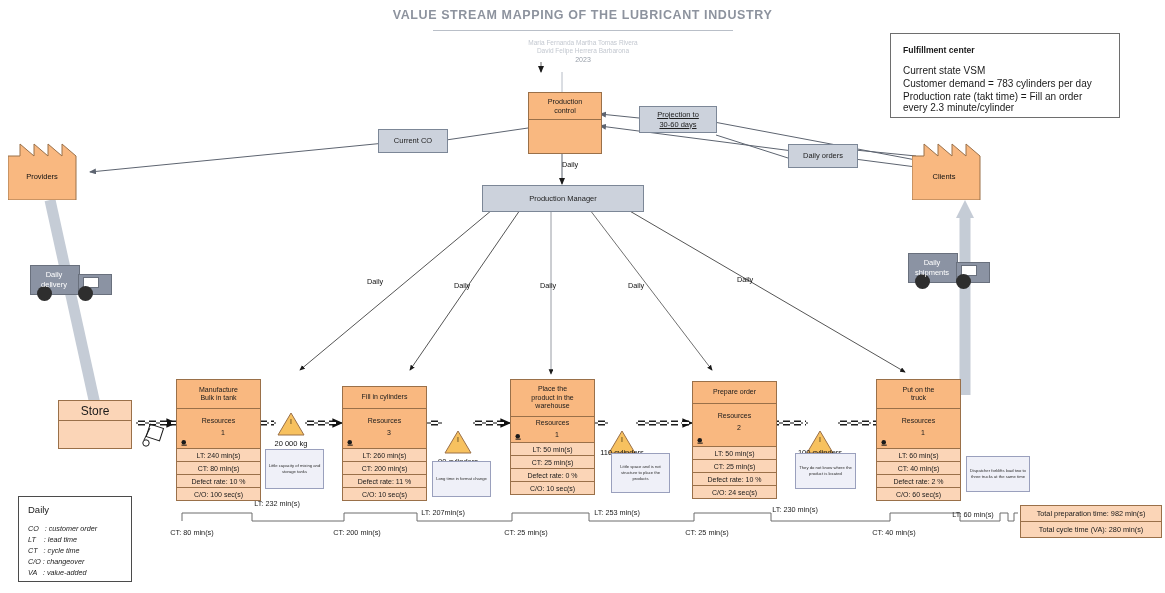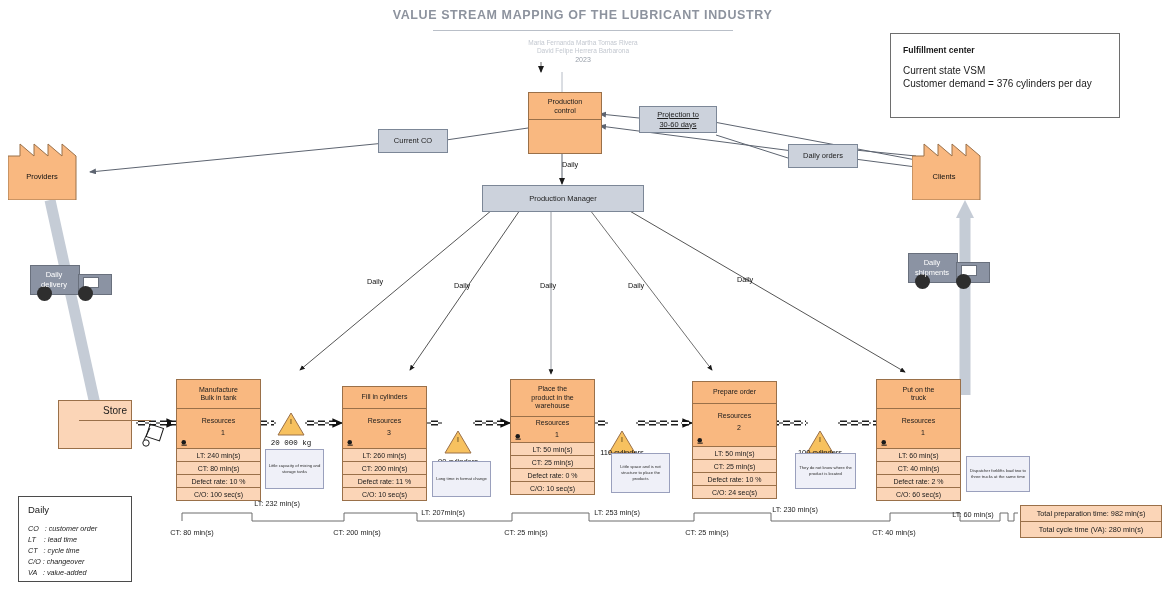--- a/index.html
+++ b/index.html
@@ -65,21 +65,22 @@
 <div class="abs" id="title-rule"></div>
 <div class="abs" id="authors">
   <div>Maria Fernanda Martha Tomas Rivera</div>
   <div>David Felipe Herrera Barbarona</div>
   <div class="yr">2023</div>
 </div>
 
 <div class="abs" id="fulfil">
   <div class="hd">Fulfillment center</div>
   <div class="ln" style="top:32px">Current state VSM</div>
-  <div class="ln" style="top:45px">Customer demand = 376 cylinders per day</div>
+  <div class="ln" style="top:45px">Customer demand = 783 cylinders per day</div>
+  <div class="ln" style="top:58px">Production rate (takt time) = Fill an order every 2.3 minute/cylinder</div>
 </div>
 
 <svg class="ov" viewBox="0 0 1165 593">
   <defs>
     <marker id="ah" markerWidth="7" markerHeight="7" refX="6" refY="3" orient="auto">
       <path d="M0,0 L7,3 L0,6 z" fill="#1a1a1a"></path>
     </marker>
     <marker id="ahb" markerWidth="9" markerHeight="9" refX="8" refY="4" orient="auto">
       <path d="M0,0 L9,4 L0,8 z" fill="#111"></path>
     </marker>
@@ -224,21 +225,21 @@
   <div class="truckcab" style="left:48px;top:9px;width:32px;height:19px;"></div>
   <div style="position:absolute;left:53px;top:12px;width:14px;height:9px;background:#fff;border:1px solid #69707d;"></div>
   <div class="wheel" style="left:7px;top:21px;width:15px;height:15px;"></div>
   <div class="wheel" style="left:48px;top:21px;width:15px;height:15px;"></div>
   <div class="trucktxt" style="left:0;top:5px;width:48px;white-space:pre-line;">Daily
 shipments</div>
 </div>
 
 <div class="abs lightbox" style="left:58px;top:400px;width:72px;height:47px;">
   <div style="position:absolute;left:0;top:0;width:72px;height:19px;border-bottom:1px solid #9a7049;
-              display:flex;align-items:center;justify-content:center;font-size:10px;margin-left:20px;">Store</div>
+              display:flex;align-items:center;justify-content:center;font-size:12px;">Store</div>
 </div>
 
 <div class="abs proc" style="left:176px;top:379px;">
   <div class="hdr" style="white-space:pre-line;height:24px;display:flex;align-items:center;justify-content:center;">Manufacture
 Bulk in tank</div>
   <div class="res" style="height:30px;">
     <span>Resources</span>
     <svg class="opicon" viewBox="0 0 12 9">
       <circle cx="5" cy="4" r="3" fill="#1a1a1a"></circle>
         <path d="M2,8 L9,8" stroke="#1a1a1a" stroke-width="1.4"></path>
@@ -317,21 +318,21 @@
   <div class="row">Defect rate: 2 %</div>
   <div class="row">C/O: 60 sec(s)</div>
 </div>
 
 <div class="abs" style="left:277px;top:412px;">
   <svg width="28" height="24" viewBox="0 0 28 24">
     <path d="M14,1 L27,23 L1,23 Z" fill="#f7c15f" stroke="#9a7049" stroke-width="1"></path>
   </svg>
   <div class="tri-in" style="width:28px;top:6px;">I</div>
 </div>
-<div class="abs inv-lbl" style="left:251px;top:439px;width:80px;font-family:Liberation Mono, monospace;">20 000 kg</div>
+<div class="abs inv-lbl" style="left:251px;top:439px;width:80px;">20 000 kg</div>
 
 <div class="abs" style="left:444px;top:430px;">
   <svg width="28" height="24" viewBox="0 0 28 24">
     <path d="M14,1 L27,23 L1,23 Z" fill="#f7c15f" stroke="#9a7049" stroke-width="1"></path>
   </svg>
   <div class="tri-in" style="width:28px;top:6px;">I</div>
 </div>
 <div class="abs inv-lbl" style="left:418px;top:457px;width:80px;">90 cylinders</div>
 
 <div class="abs" style="left:608px;top:430px;">

